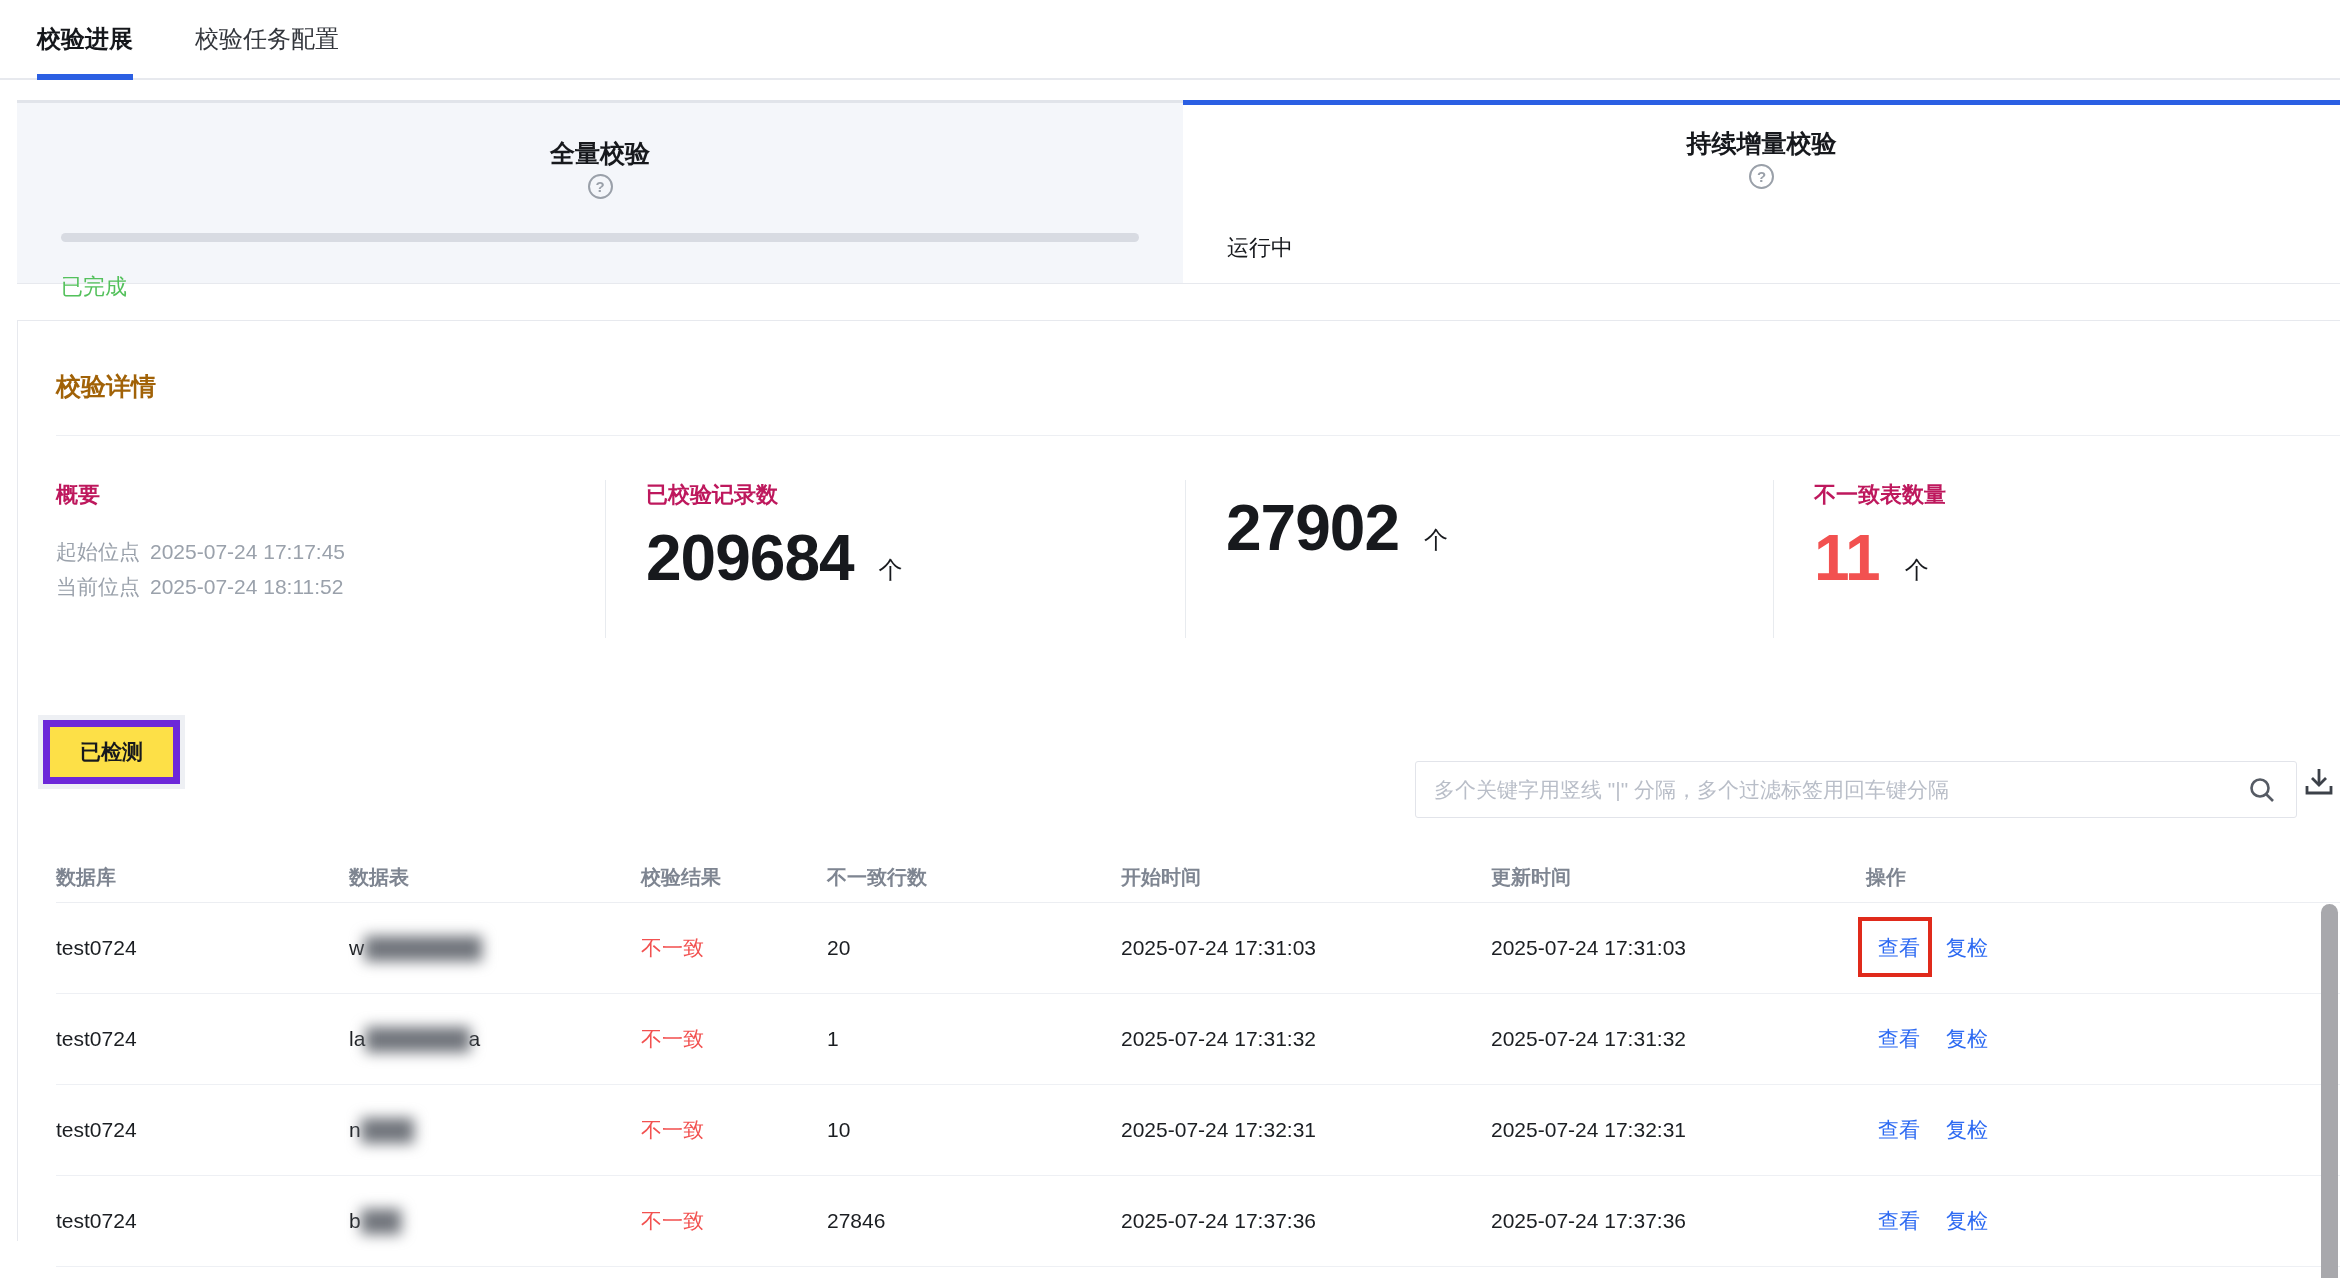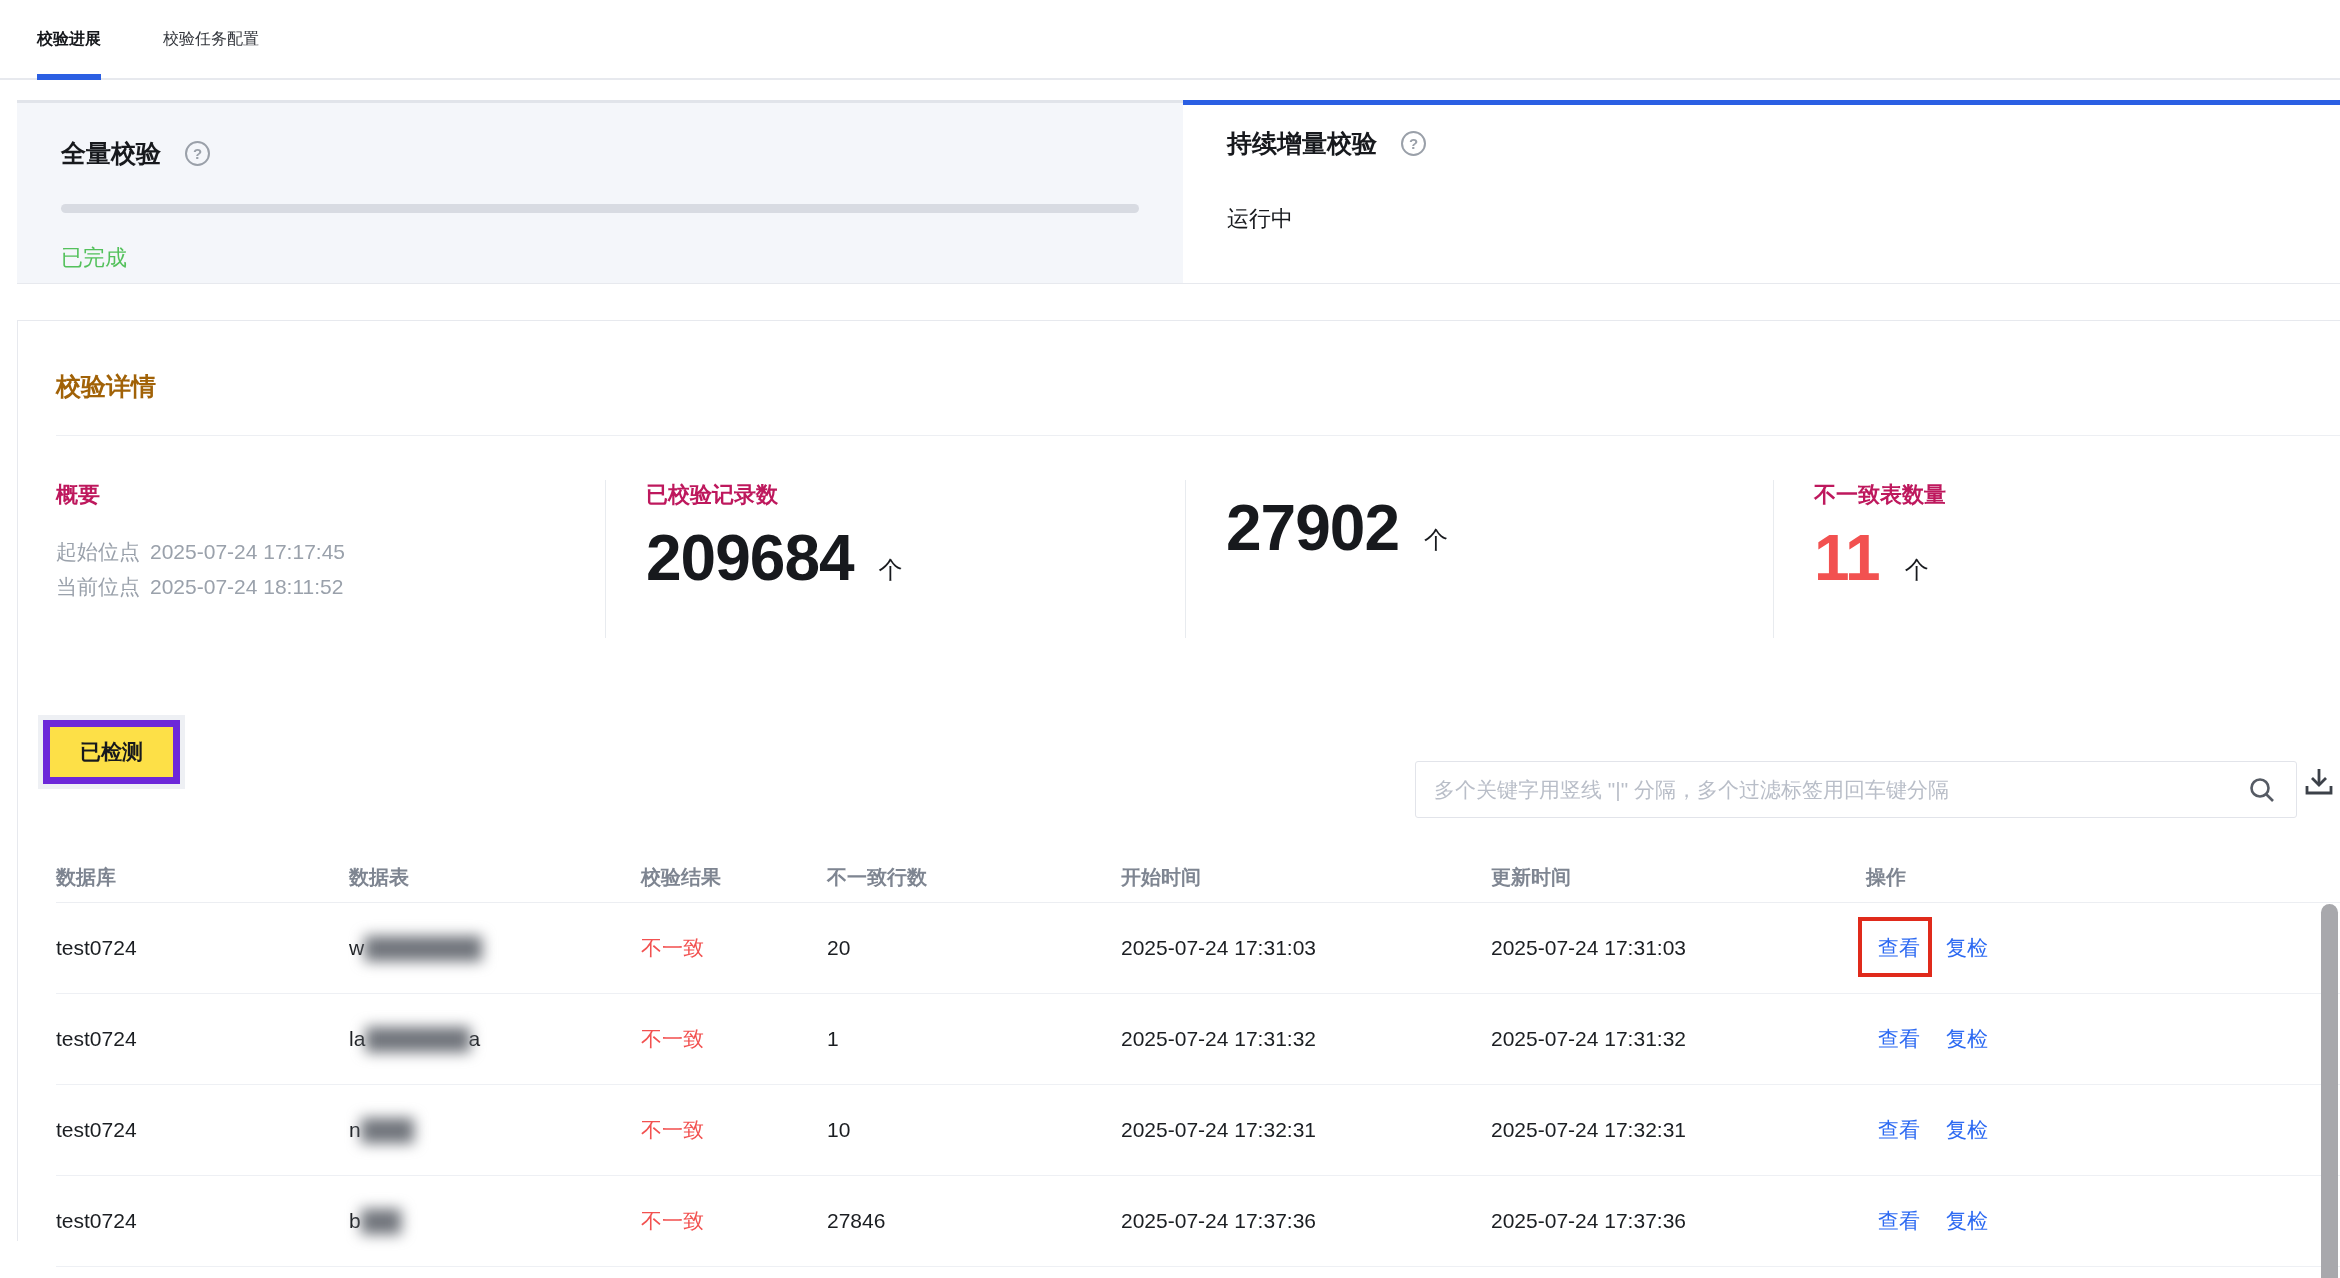--- a/index.html
+++ b/index.html
@@ -17,32 +17,32 @@
   }
   *{margin:0;padding:0;box-sizing:border-box;}
   body{
     width:2340px;height:1278px;overflow:hidden;background:#fff;
     font-family:"Liberation Sans","DejaVu Sans",sans-serif;color:var(--text);
     position:relative;
   }
   
   .tabbar{height:80px;display:flex;gap:62px;align-items:center;padding-left:37px;
     border-bottom:2px solid var(--border);}
-  .tab{font-size:16px;color:#33363c;height:100%;display:flex;align-items:center;
+  .tab{font-size:24px;color:#33363c;height:100%;display:flex;align-items:center;
     position:relative;cursor:pointer;}
   .tab.active{font-weight:700;color:#15171b;}
   .tab.active::after{content:"";position:absolute;left:0;right:0;bottom:-2px;height:6px;
     background:var(--blue);}
   
   .panels{display:flex;margin-left:17px;margin-top:20px;height:184px;
     border-bottom:1px solid var(--border);}
   .panel{padding:34px 44px;}
   .panel-full{width:1166px;background:var(--panel-bg);border-top:3px solid #e1e4ea;}
   .panel-incr{flex:1;background:#fff;border-top:5px solid var(--blue);padding-top:22px;}
-  .panel-title-row{display:flex;align-items:center;gap:24px;}
+  .panel-title-row{display:flex;align-items:center;gap:4px;flex-direction:column;}
   .panel-title{font-size:25px;font-weight:700;color:#17191d;}
   .help-icon{width:25px;height:25px;border:2px solid #9aa0a9;border-radius:50%;
     color:#9aa0a9;font-size:15px;font-weight:700;display:flex;align-items:center;
     justify-content:center;flex:0 0 auto;}
   .progress-track{margin-top:34px;height:9px;border-radius:6px;background:#d8dbe2;width:100%;}
   .panel-status{margin-top:30px;font-size:22px;}
   .status-green{color:var(--green);}
   .panel-status-incr{margin-top:44px;font-size:22px;color:#17191d;}
   
   .maincard{margin-left:17px;margin-top:36px;border-left:1px solid var(--border);

